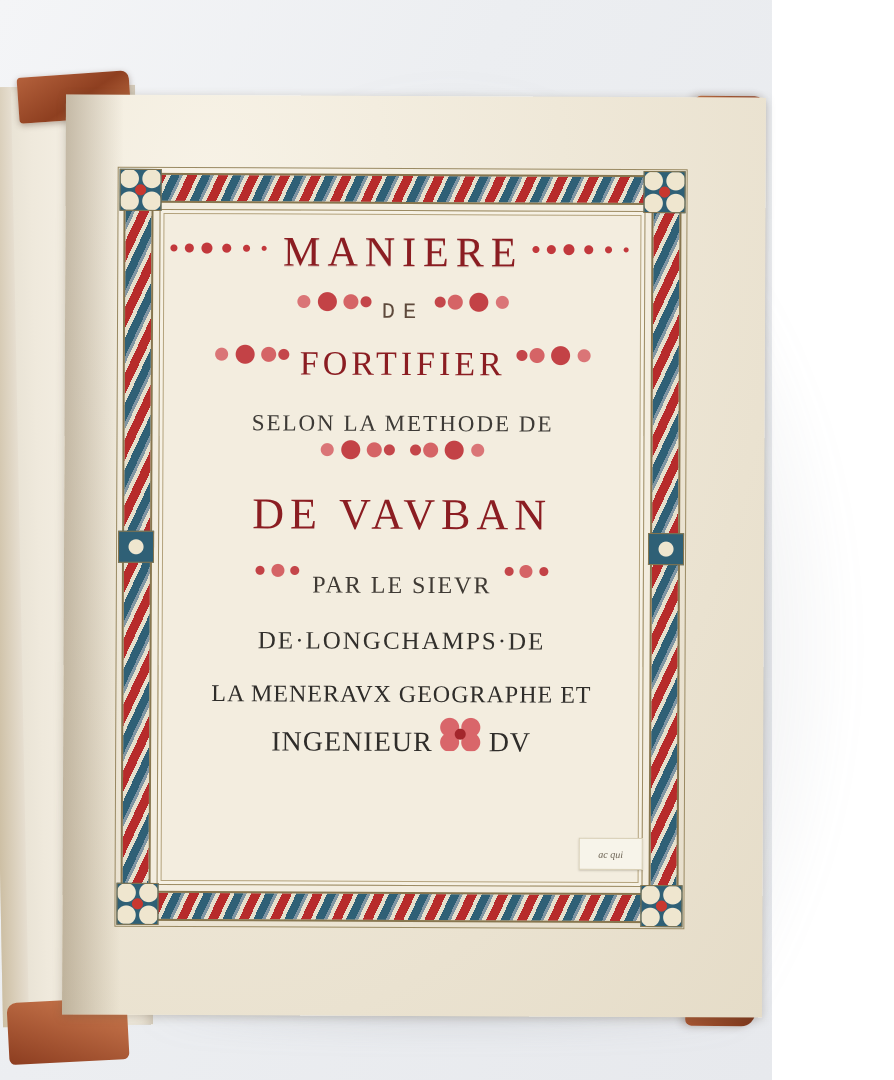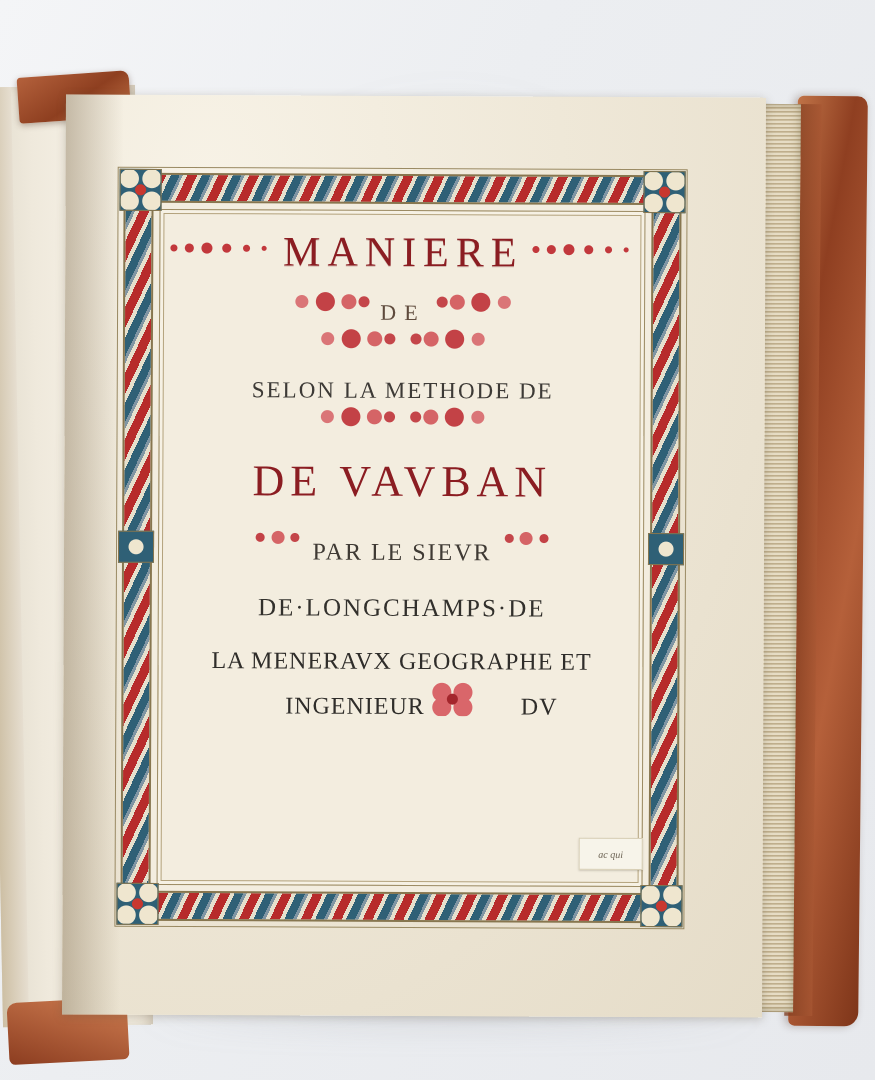--- a/index.html
+++ b/index.html
@@ -10,21 +10,21 @@
   body {
     width: 894px;
     height: 1080px;
     overflow: hidden;
     font-family: "Liberation Serif", serif;
   }
 
   
   .scene {
     position: relative;
-    width: 875px;
+    width: 772px;
     height: 1080px;
     background: linear-gradient(115deg, #f4f5f7 0%, #eceef1 40%, #e7e9ed 100%);
   }
 
   
   .book-shadow {
     position: absolute;
     left: 40px;
     top: 70px;
     width: 820px;
@@ -221,33 +221,33 @@
     text-transform: uppercase;
     font-variant: small-caps;
   }
   .l-maniere {
     font-size: 42px;
     letter-spacing: 7px;
     color: #8b1d22;
     margin-top: 6px;
     text-shadow: 0 1px 0 rgba(120,40,40,.25);
   }
-  .l-de1 { font-size: 22px; letter-spacing: 8px; color: #5e4a3c; margin-top: 22px;}
+  .l-de1 { font-size: 22px; letter-spacing: 8px; color: #5e4a3c; margin-top: 22px; font-family: Liberation Mono, monospace;}
   .l-fortifier {
     font-size: 34px; letter-spacing: 4px; color: #8b1d22; margin-top: 18px;
   }
   .l-selon { font-size: 23px; letter-spacing: 2px; color: #3d3a36; margin-top: 26px;}
   .l-monsieur { font-size: 26px; letter-spacing: 3px; color: #55463c; margin-top: 26px;}
   .l-vauban {
     font-size: 44px; letter-spacing: 6px; color: #8b1d22; margin-top: 26px;
   }
   .l-par { font-size: 24px; letter-spacing: 2px; color: #3f3a34; margin-top: 30px;}
   .l-long { font-size: 25px; letter-spacing: 2px; color: #32302c; margin-top: 26px;}
   .l-mener { font-size: 24px; letter-spacing: 1px; color: #2f2d2a; margin-top: 24px;}
-  .l-ing { font-size: 24px; letter-spacing: 1px; color: #2f2d2a; margin-top: 16px; margin-left: 40px;}
+  .l-ing { font-size: 28px; letter-spacing: 1px; color: #2f2d2a; margin-top: 16px;}
 
   
   .flourish {
     flex: 0 0 auto;
     width: 84px; height: 22px;
     background:
       radial-gradient(circle at 12% 50%, #c0343a 0 5px, transparent 6px),
       radial-gradient(circle at 30% 50%, #d2565a 0 7px, transparent 8px),
       radial-gradient(circle at 58% 50%, #be3036 0 9px, transparent 10px),
       radial-gradient(circle at 86% 50%, #d8696c 0 6px, transparent 7px);
@@ -343,20 +343,21 @@
       </div>
 
       <div class="line">
         <span class="flourish flip"></span>
         <span class="caps l-de1">DE</span>
         <span class="flourish"></span>
       </div>
 
       <div class="line">
         <span class="flourish flip"></span>
+        <span class="caps l-fortifier">FORTIFIER</span>
         <span class="flourish"></span>
       </div>
 
       <div class="line">
         <span class="caps l-selon">SELON LA METHODE DE</span>
       </div>
 
       <div class="line">
         <span class="flourish flip"></span>
         <span class="flourish"></span>

